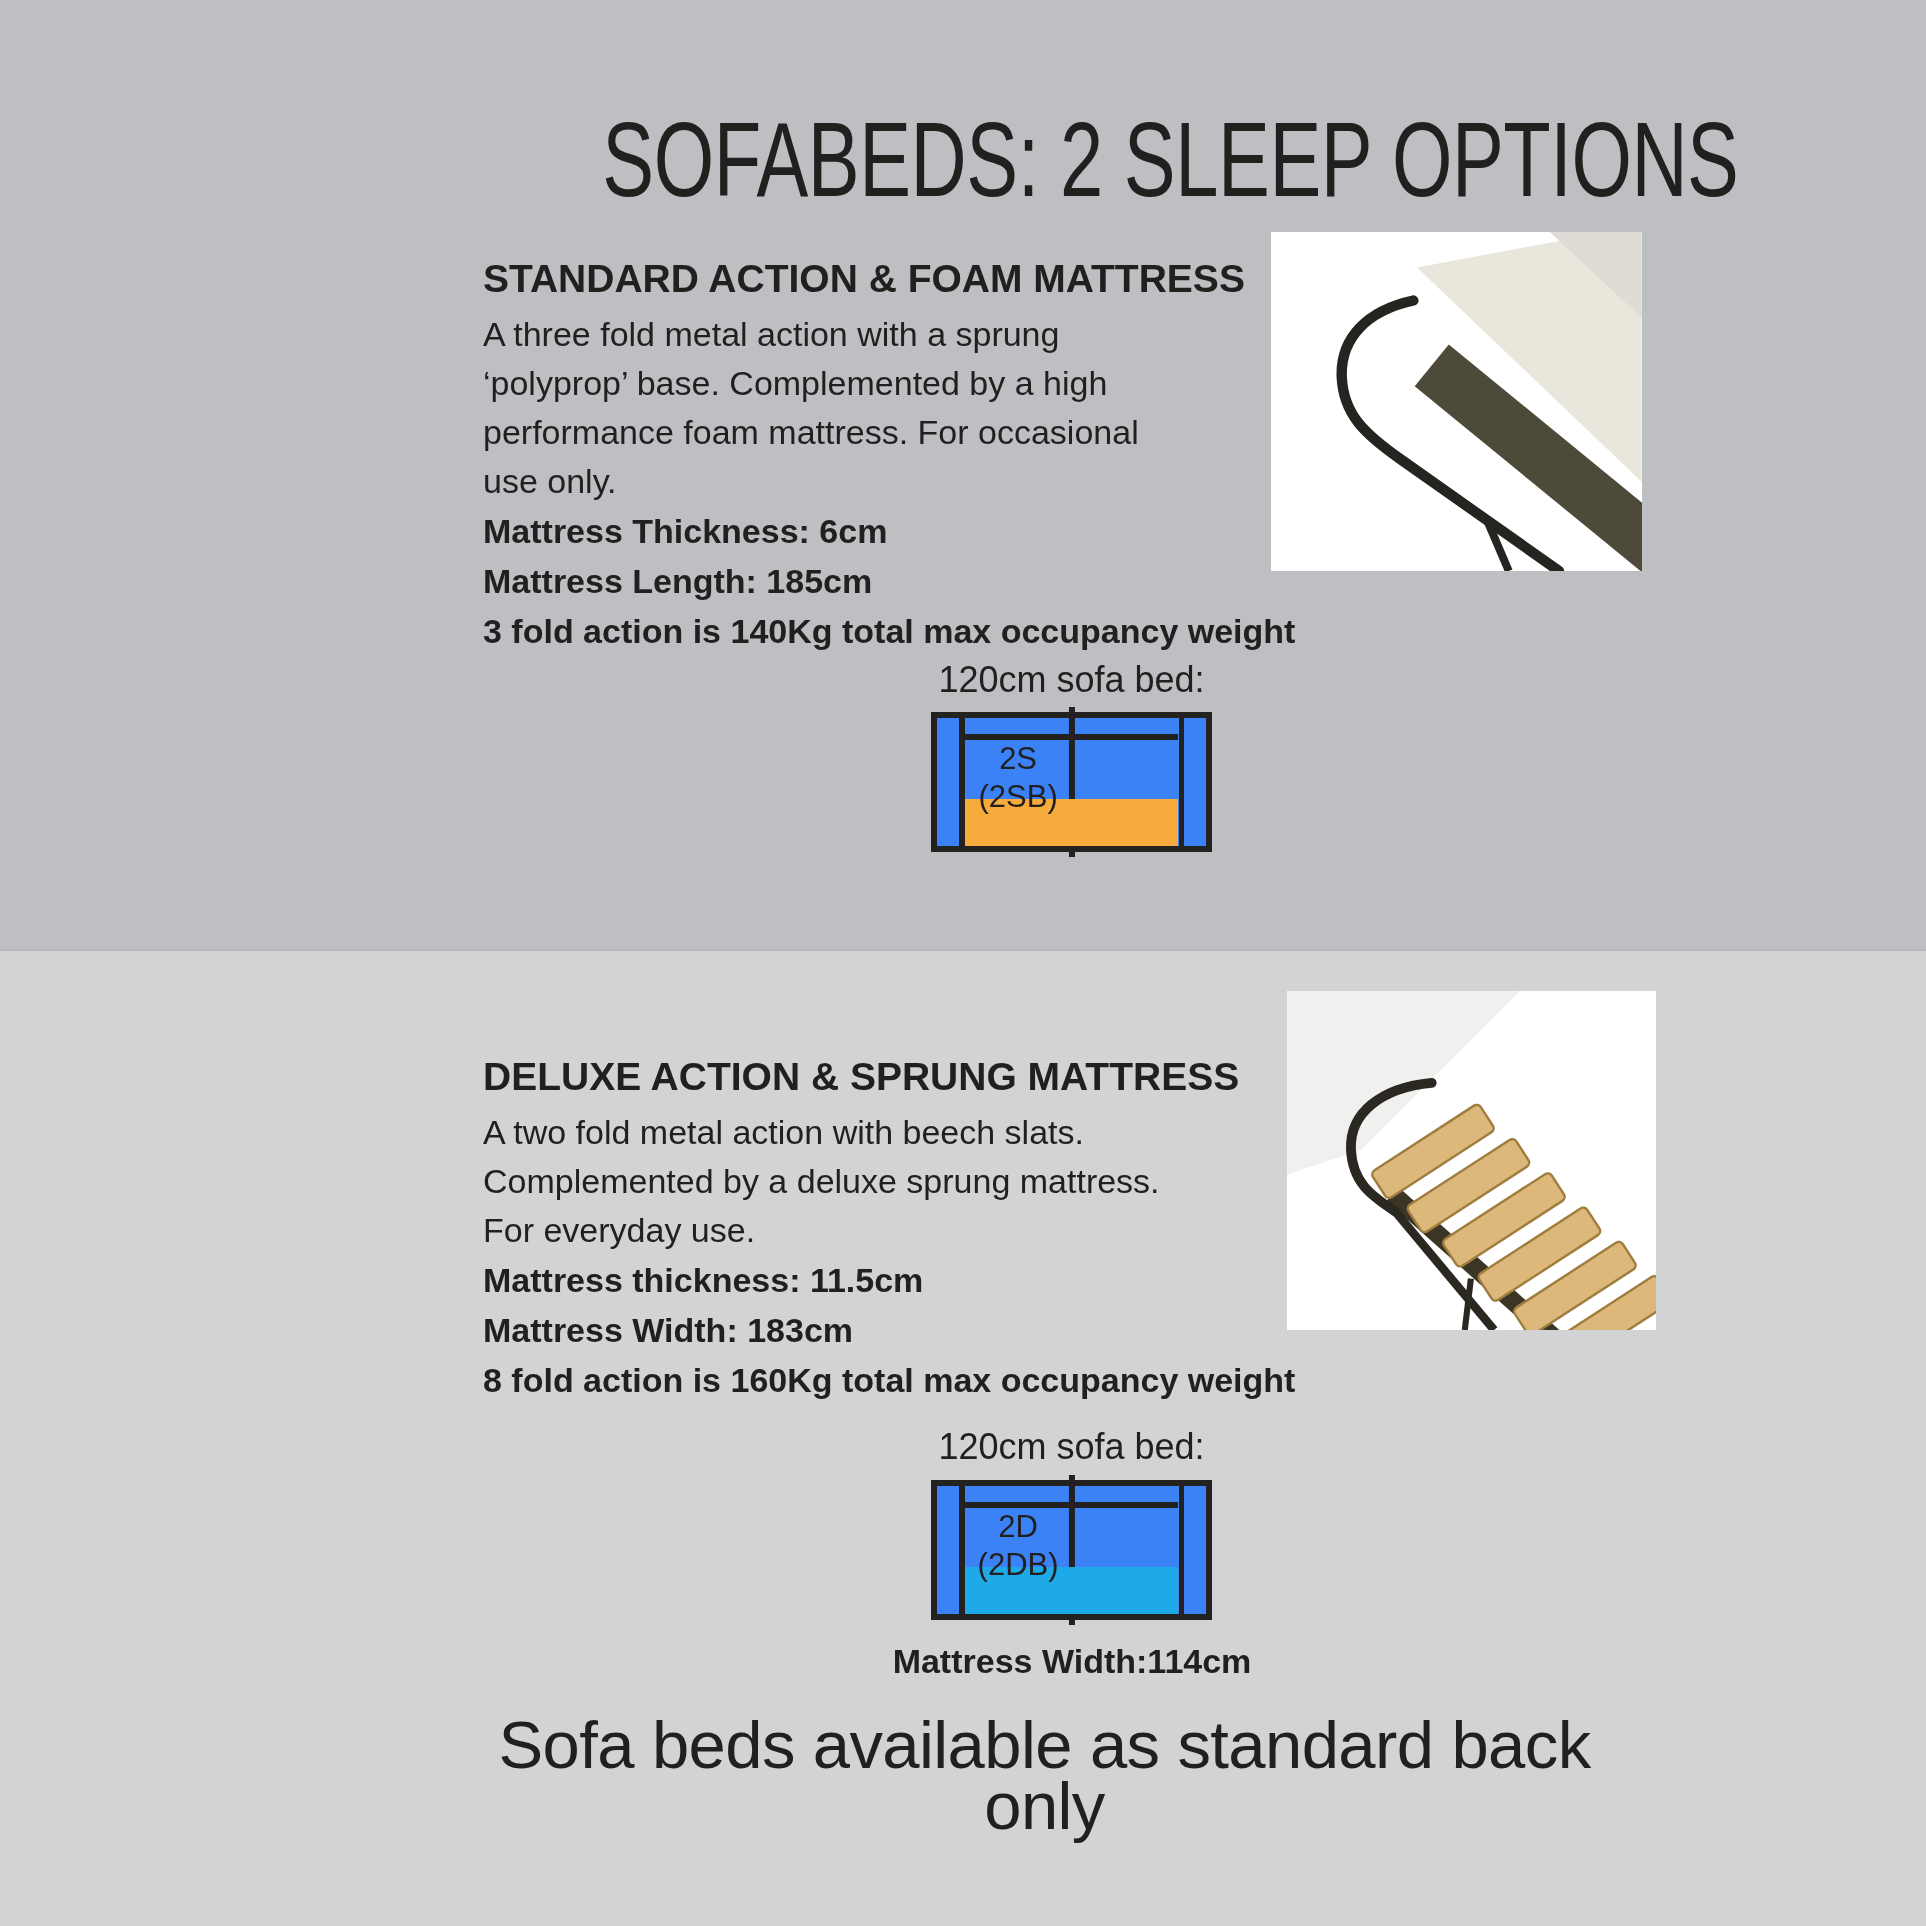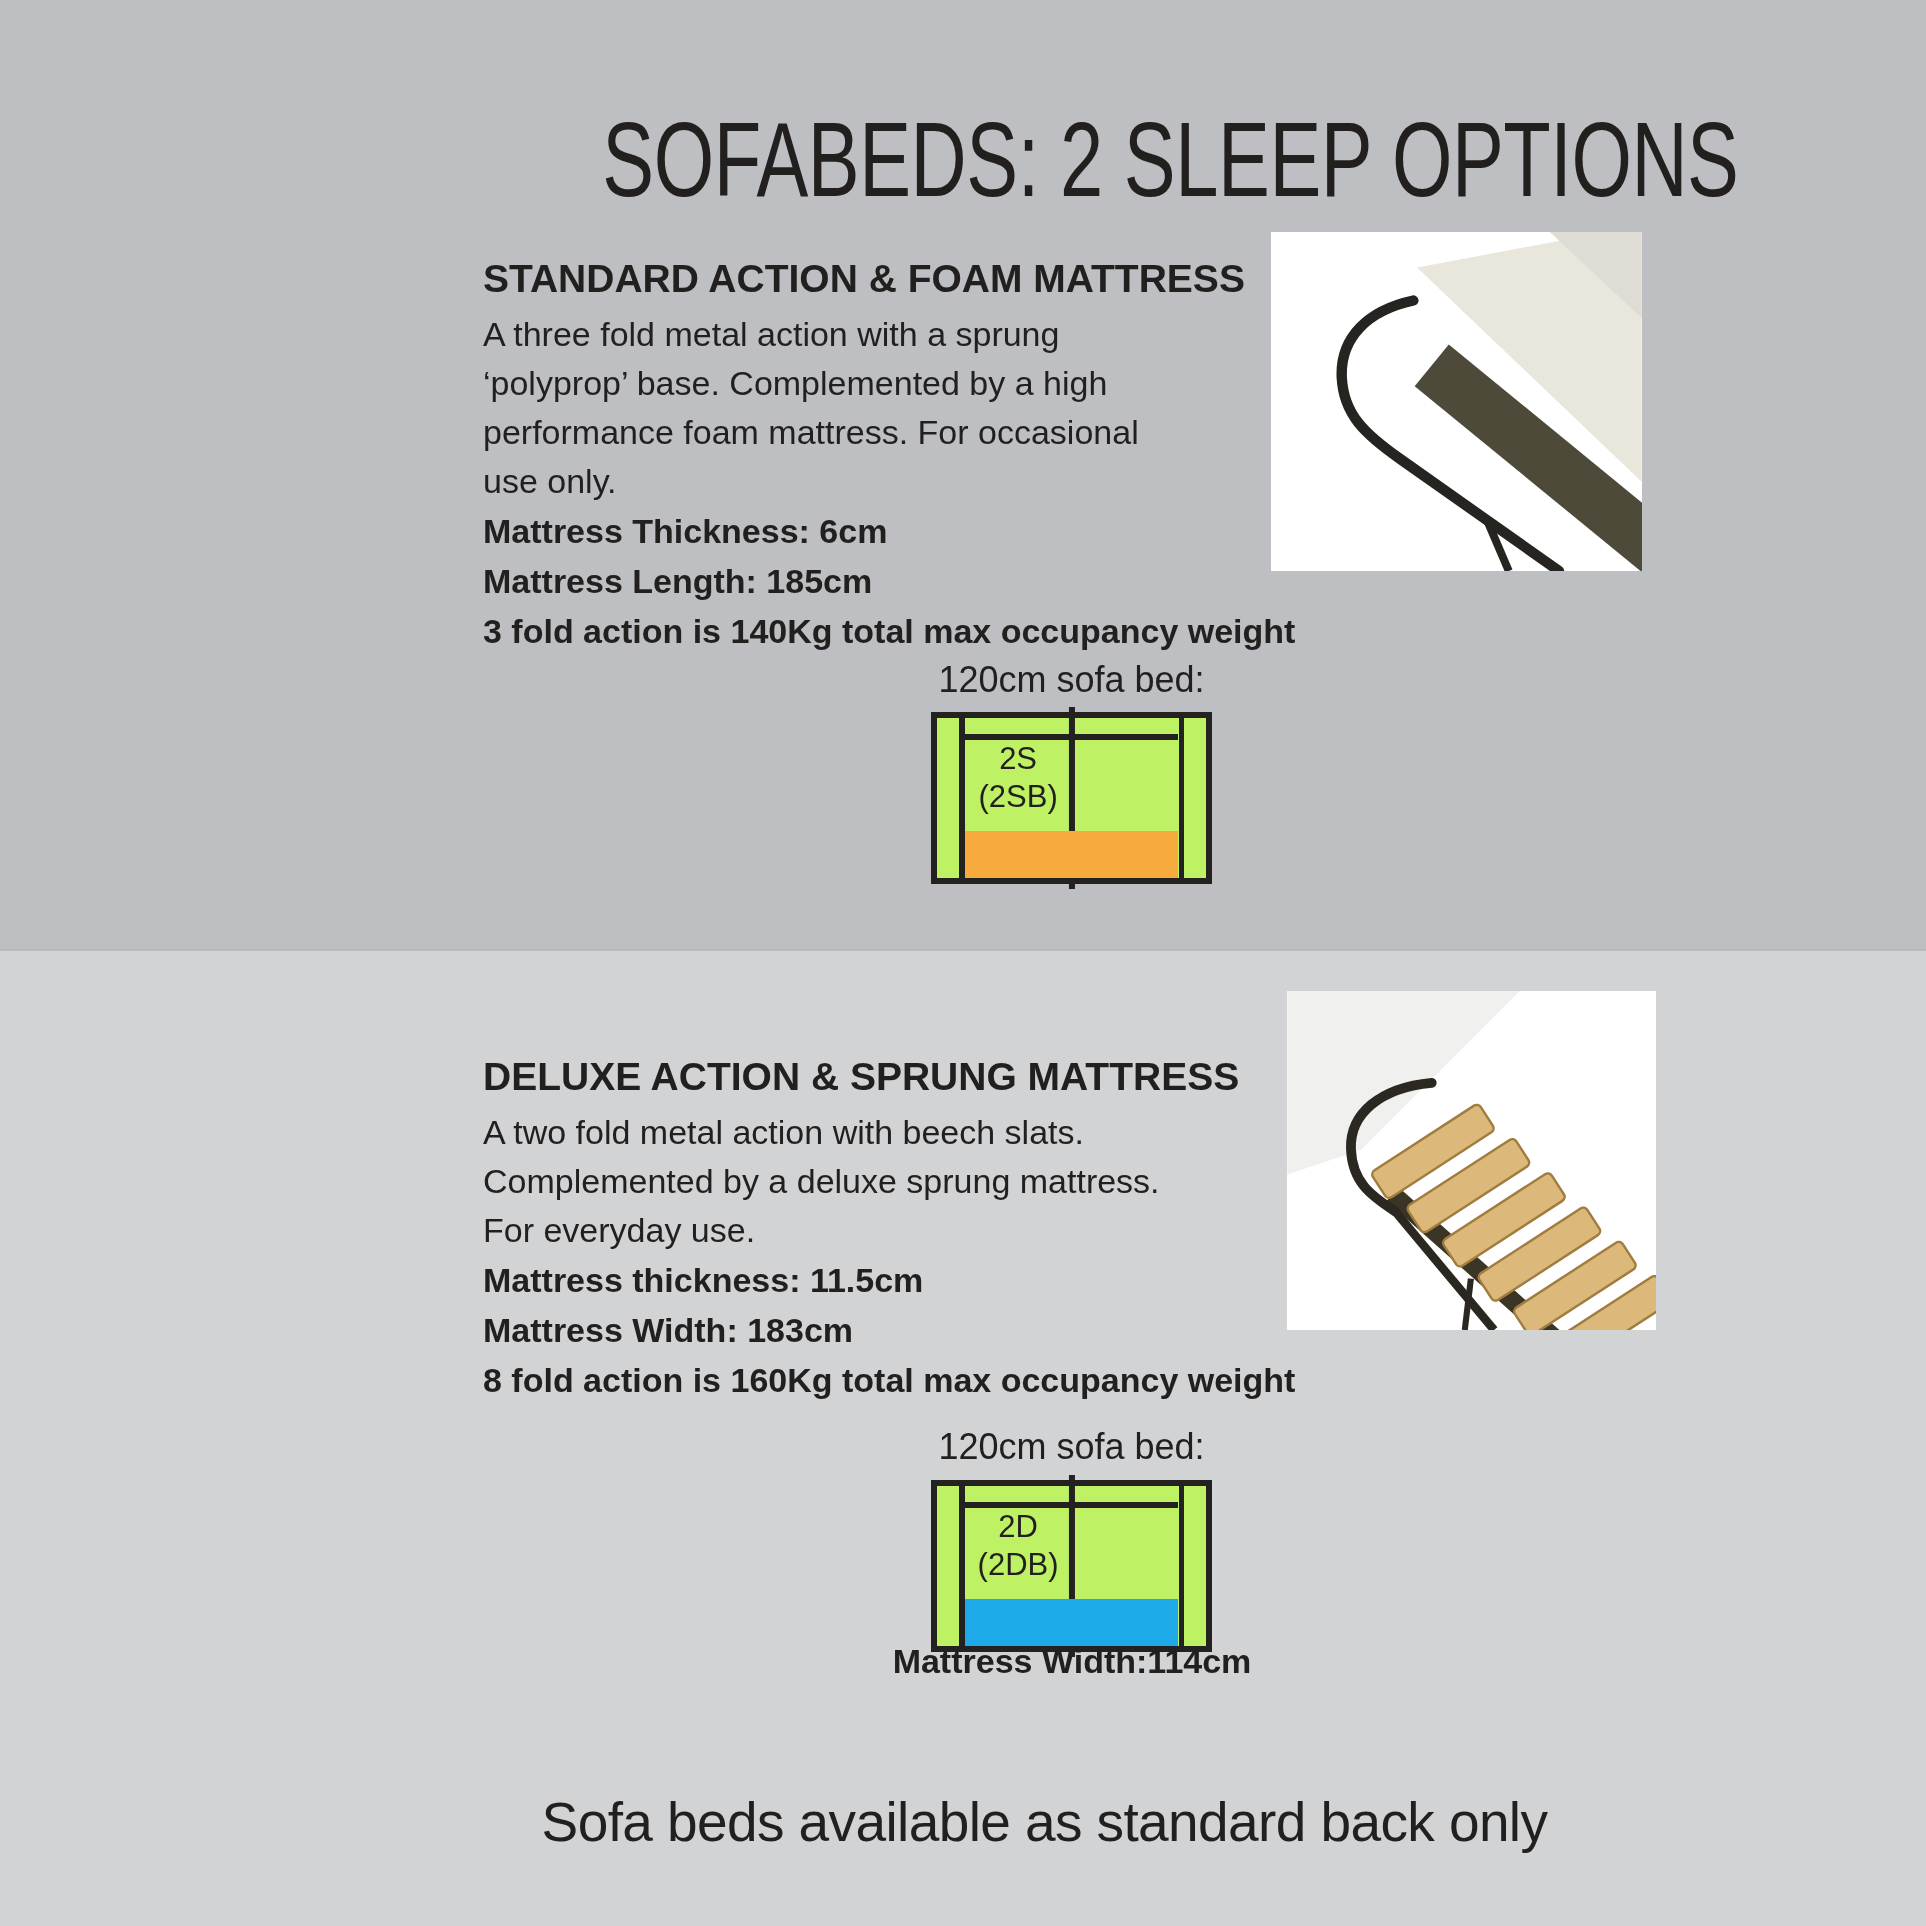--- a/index.html
+++ b/index.html
@@ -37,22 +37,22 @@
   .photo svg { display:block; width:100%; height:100%; }
 
   .diagram-label {
     position:absolute; left:931px; width:281px;
     text-align:center; font-size:36px; line-height:39px;
   }
   .dl1 { top:660px; }
   .dl2 { top:1427px; }
 
   .sofa-diagram {
-    position:absolute; left:931px; width:281px; height:172px;
-    background:#bef264; border:6.1px solid #242121; box-sizing:border-box;
+    position:absolute; left:931px; width:281px; height:140px;
+    background:#3b82f6; border:6.1px solid #242121; box-sizing:border-box;
   }
   .sd1 { top:712px; }
   .sd2 { top:1480px; }
   .sofa-diagram .vline { position:absolute; top:0; bottom:0; width:5.5px; background:#242121; }
   .sofa-diagram .vl { left:22px; }
   .sofa-diagram .vr { right:22px; }
   .sofa-diagram .hline { position:absolute; left:27.6px; right:27.6px; top:16px; height:5.5px; background:#242121; }
   .sofa-diagram .divider {
     position:absolute; left:50%; transform:translateX(-50%);
     top:-11px; bottom:-11px; width:6.1px; background:#242121; z-index:1;
@@ -65,22 +65,22 @@
     text-align:center; font-size:31px; line-height:38px; z-index:3;
   }
   .diagram-caption {
     position:absolute; left:876px; width:392px;
     text-align:center; font-size:34px; font-weight:700; line-height:38px;
   }
   .dc1 { top:874px; }
   .dc2 { top:1642px; }
 
   .footer {
-    position:absolute; left:447px; top:1792px; width:1195px;
-    text-align:center; font-size:55px; line-height:61px; letter-spacing:-0.6px;
+    position:absolute; left:447px; top:1714px; width:1195px;
+    text-align:center; font-size:67px; line-height:61px; letter-spacing:-0.6px;
   }
 </style>
 </head>
 <body>
 
 <div class="page">
 
   <div class="bg-top"></div>
 
   <h1 class="title">SOFABEDS: 2 SLEEP OPTIONS</h1>

